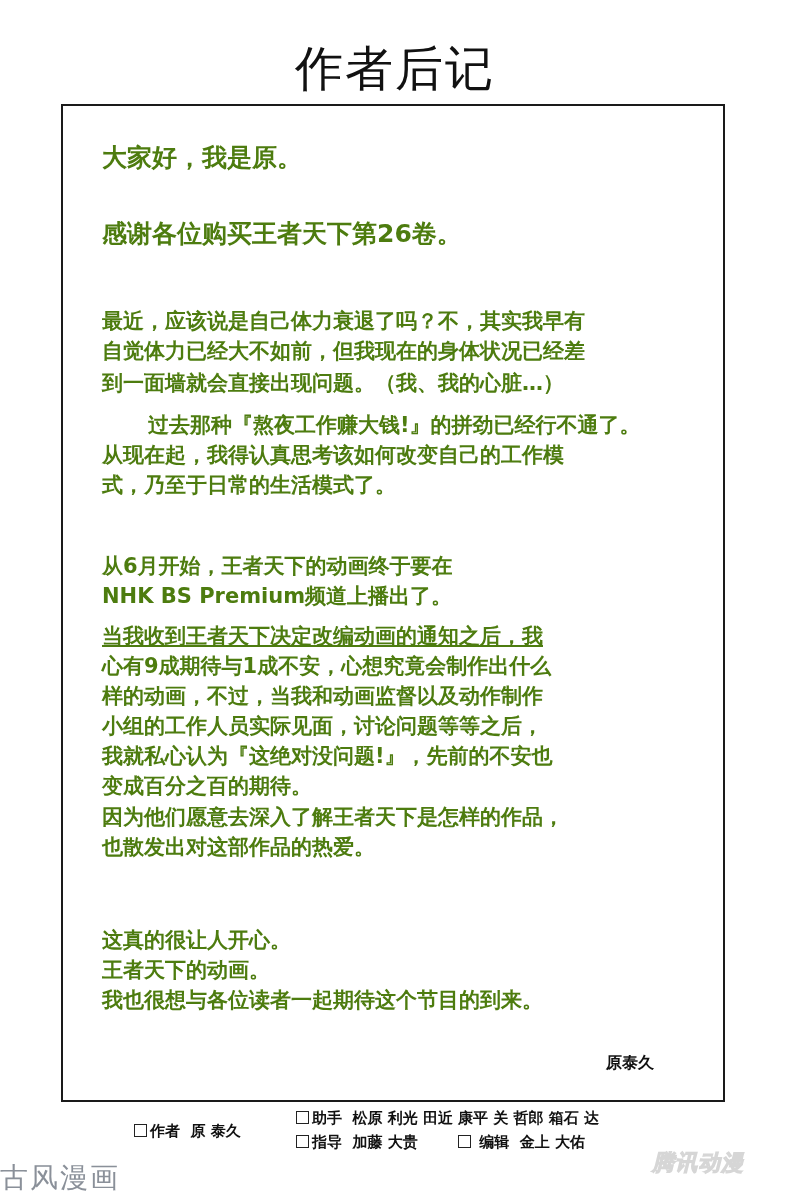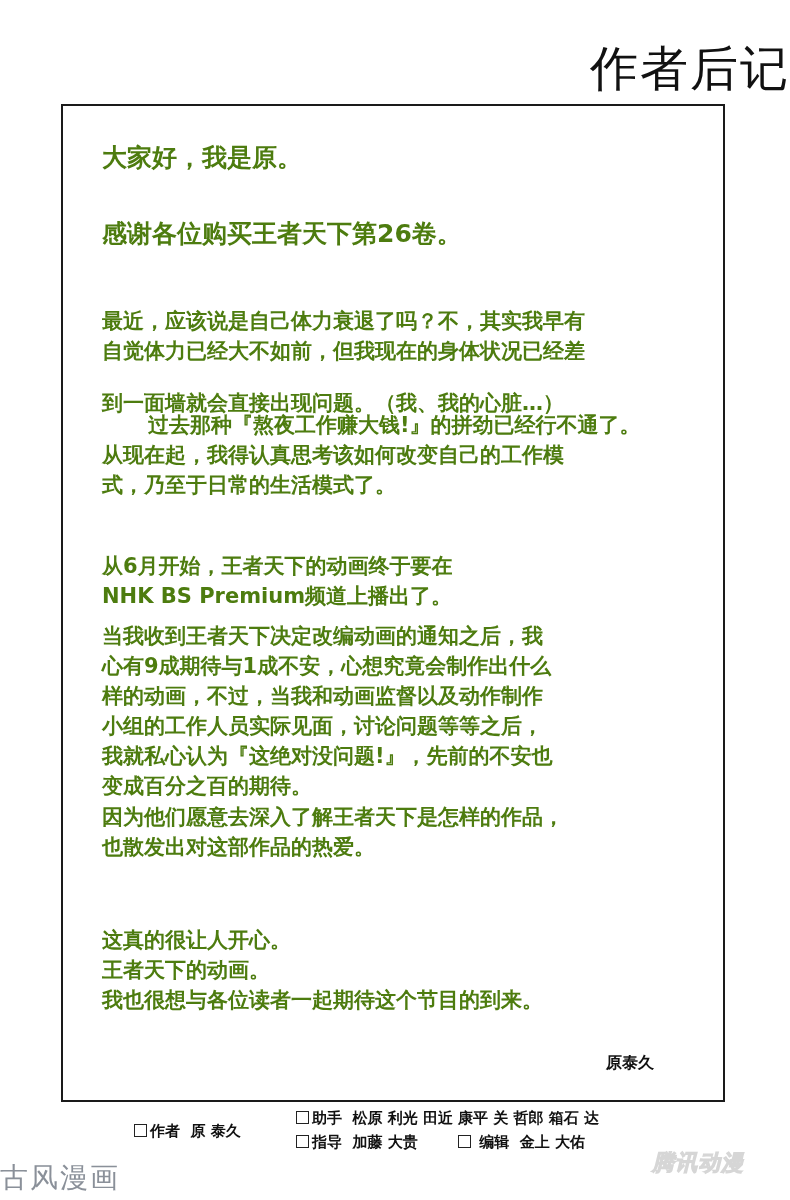--- a/index.html
+++ b/index.html
@@ -13,21 +13,21 @@
     position: relative;
     overflow: hidden;
     font-family: "DejaVu Sans", "Liberation Sans", sans-serif;
     color: #111111;
   }
   .title {
     position: absolute;
     left: 0;
     width: 790px;
     top: 38px;
-    text-align: right;
+    text-align: center;
     font-size: 48px;
     line-height: 60px;
     font-weight: 500;
     letter-spacing: 2px;
     color: #111;
   }
   .frame {
     position: absolute;
     left: 61px;
     top: 104px;
@@ -105,30 +105,30 @@
 
 <div class="title">作者后记</div>
 
 <div class="frame"></div>
 
 <div class="line big" style="top:142px;">大家好，我是原。</div>
 <div class="line big" style="top:218px;">感谢各位购买王者天下第26卷。</div>
 
 <div class="line body-text" style="top:306px;">最近，应该说是自己体力衰退了吗？不，其实我早有</div>
 <div class="line body-text" style="top:336px;">自觉体力已经大不如前，但我现在的身体状况已经差</div>
-<div class="line body-text" style="top:388px;text-align:center;">到一面墙就会直接出现问题。（我、我的心脏…）</div>
+<div class="line body-text" style="top:368px;text-align:center;">到一面墙就会直接出现问题。（我、我的心脏…）</div>
 
 <div class="line body-text" style="top:410px;margin-left:46px;">过去那种『熬夜工作赚大钱!』的拼劲已经行不通了。</div>
 <div class="line body-text" style="top:440px;">从现在起，我得认真思考该如何改变自己的工作模</div>
 <div class="line body-text" style="top:470px;text-align:right;">式，乃至于日常的生活模式了。</div>
 
 <div class="line body-text" style="top:551px;">从6月开始，王者天下的动画终于要在</div>
 <div class="line body-text" style="top:581px;">NHK BS Premium频道上播出了。</div>
 
-<div class="line body-text" style="top:621px;">当我收到王者天下决定改编动画的通知之后，我</div>
+<div class="line body-text" style="top:621px;text-decoration:underline;">当我收到王者天下决定改编动画的通知之后，我</div>
 <div class="line body-text" style="top:651px;text-align:right;">心有9成期待与1成不安，心想究竟会制作出什么</div>
 <div class="line body-text" style="top:681px;">样的动画，不过，当我和动画监督以及动作制作</div>
 <div class="line body-text" style="top:711px;">小组的工作人员实际见面，讨论问题等等之后，</div>
 <div class="line body-text" style="top:741px;text-align:center;">我就私心认为『这绝对没问题!』，先前的不安也</div>
 <div class="line body-text" style="top:771px;">变成百分之百的期待。</div>
 
 <div class="line body-text" style="top:802px;">因为他们愿意去深入了解王者天下是怎样的作品，</div>
 <div class="line body-text" style="top:832px;">也散发出对这部作品的热爱。</div>
 
 <div class="line body-text" style="top:925px;">这真的很让人开心。</div>

